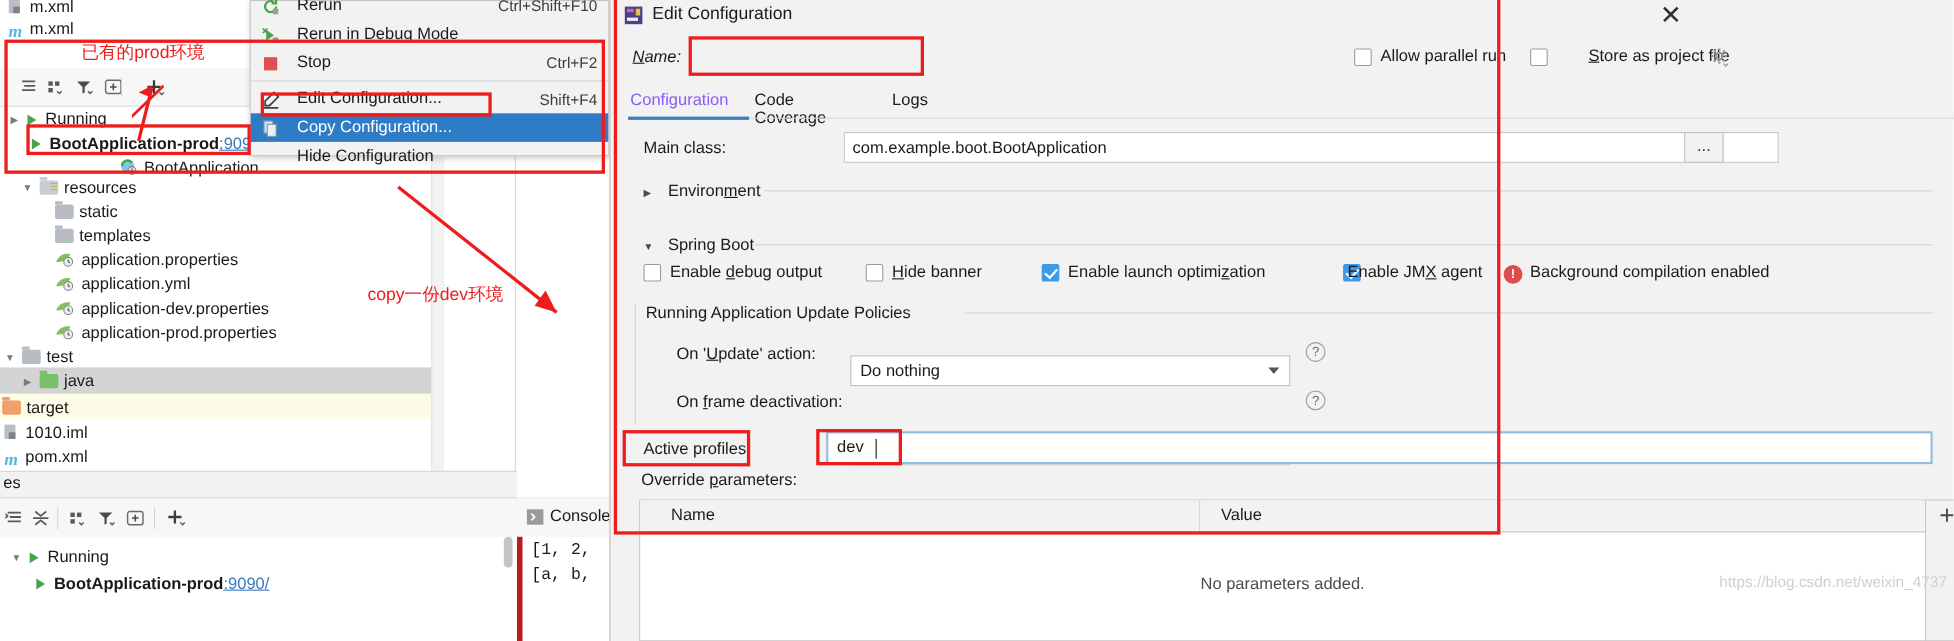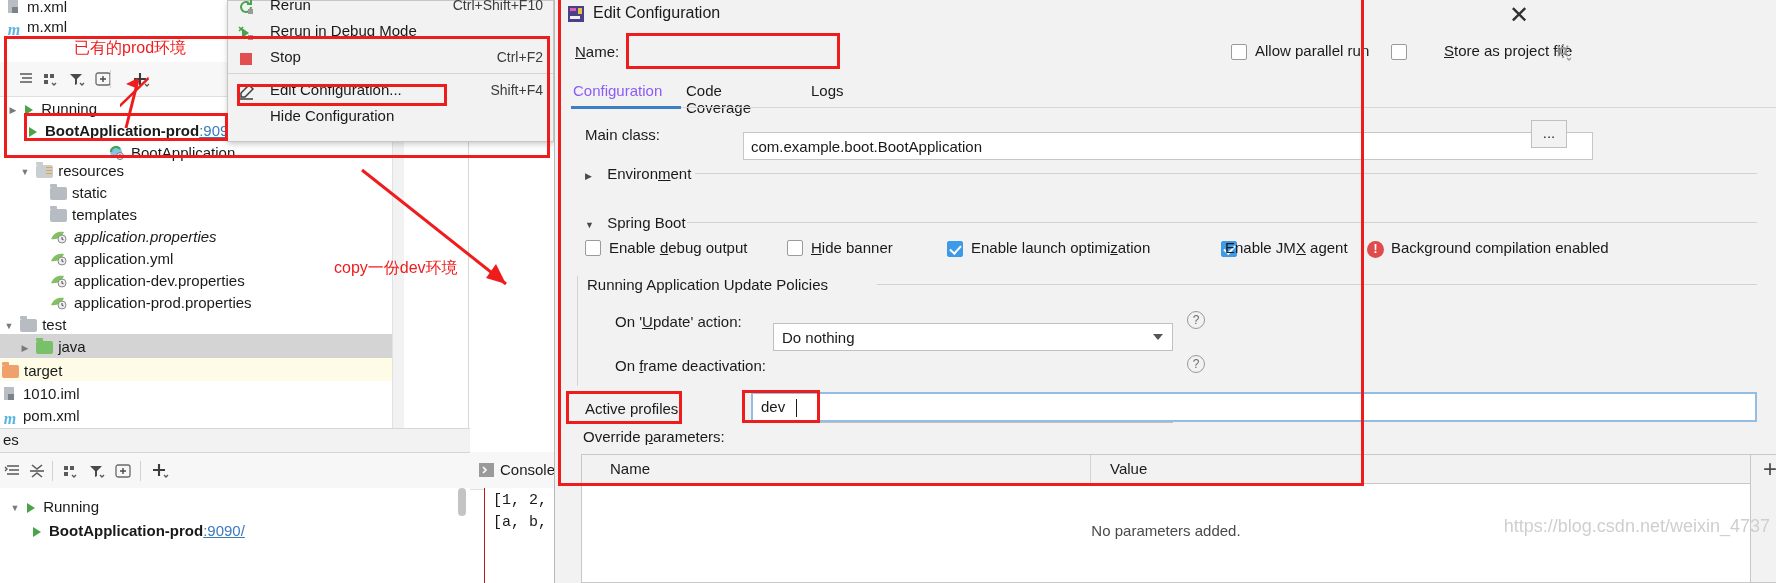--- a/index.html
+++ b/index.html
@@ -89,29 +89,29 @@
   #tbl-divider{position:absolute;left:508px;top:0;width:1px;height:28px;background:#d4d4d4;}
   #tbl-empty{margin-top:38px;text-align:center;font-size:15px;color:#4a4a4a;}
   #tbl-plus{left:1202px;top:455px;width:28px;height:28px;font-size:24px;color:#4a4a4a;line-height:26px;text-align:center;}
   #tbl-right-col{left:1196px;top:454px;width:38px;height:129px;background:#f2f2f2;border:1px solid #c8c8c8;border-left:none;box-sizing:border-box;}
 
   
   #bottom-sep{left:0;top:428px;width:470px;height:24px;background:#f2f2f2;border-top:1px solid #d6d6d6;}
   #bottom-bar{left:0;top:452px;width:554px;height:36px;background:#f7f7f7;border-top:1px solid #d6d6d6;border-bottom:1px solid #e2e2e2;}
   #run-tree{left:0;top:488px;width:470px;height:95px;background:#ffffff;}
   #console-tab{left:470px;top:452px;width:84px;height:36px;background:#f7f7f7;}
-  #console-panel{left:484px;top:488px;width:84px;height:95px;background:#ffffff;border-left:1px solid #b91c1c;padding-left:19px;}
+  #console-panel{left:470px;top:488px;width:84px;height:95px;background:#ffffff;border-left:5px solid #b91c1c;padding-left:19px;}
   .mono{font-family:"Liberation Mono","DejaVu Sans Mono",monospace;font-size:15px;color:#1a1a1a;}
   #run-scroll{left:458px;top:488px;width:8px;height:28px;background:#c4c4c4;border-radius:4px;}
 
   
   .redbox{border:3px solid #ee1c1c;box-sizing:border-box;pointer-events:none;}
   .redtxt{color:#ee1c1c;font-size:16px;white-space:nowrap;}
 
-  #wm{right:6px;bottom:46px;color:#cfcfcf;font-size:18px;}
+  #wm{right:6px;bottom:46px;color:#cfcfcf;font-size:14px;}
 </style>
 </head>
 <body>
 
 <div class="abs" id="ide-bg"></div>
 
 <div class="abs" id="tree-panel">
 
   <div class="tree-row abs" style="left:6px;top:-6px;">
     <span class="iml-ico">
@@ -191,21 +191,21 @@
   <div class="tree-row abs" style="left:18px;top:158px;">
     <span class="tri open"></span>
     <span class="ico fold res"></span><span>resources</span>
   </div>
   <div class="tree-row abs" style="left:50px;top:180px;">
     <span class="ico fold"></span><span>static</span>
   </div>
   <div class="tree-row abs" style="left:50px;top:202px;">
     <span class="ico fold"></span><span>templates</span>
   </div>
-  <div class="tree-row abs" style="left:50px;top:224px;font-style:italic;">
+  <div class="tree-row abs" style="left:50px;top:224px;">
     <span class="leaf-spring">
       <svg width="20" height="15" viewBox="0 0 20 15">
           <path d="M1 9c3-7 9-8 13-7-2 5-7 8-13 7z" fill="#7fc25f"></path>
           <circle cx="12" cy="9" r="4" fill="#eee" stroke="#8a8a8a"></circle>
           <path d="M12 7v2l1.4 1" stroke="#5a5a5a" stroke-width="1.1" fill="none"></path>
         </svg>
     </span><span>application.properties</span>
   </div>
   <div class="tree-row abs" style="left:50px;top:246px;">
     <span class="leaf-spring">
@@ -383,20 +383,30 @@
   <div class="ctx-item">
     <span class="mico">
       <svg width="16" height="16" viewBox="0 0 16 16">
           <path d="M11 1l4 4-8 8H3v-4z" fill="none" stroke="#3c3c3c" stroke-width="1.5"></path>
           <path d="M1 15h14" stroke="#3c3c3c" stroke-width="1.5"></path>
         </svg>
     </span>
     <span class="label">Edit Configuration...</span>
     <span class="accel">Shift+F4</span>
   </div>
+  <div class="ctx-item sel">
+    <span class="mico">
+      <svg width="16" height="16" viewBox="0 0 16 16">
+          <rect x="2" y="1" width="8" height="11" fill="#cfe0ef" stroke="#7a9ab5"></rect>
+          <rect x="5" y="4" width="8" height="11" fill="#e8f1f8" stroke="#7a9ab5"></rect>
+        </svg>
+    </span>
+    <span class="label">Copy Configuration...</span>
+    <span class="accel"></span>
+  </div>
   <div class="ctx-item">
     <span class="label">Hide Configuration</span>
     <span class="accel"></span>
   </div>
 </div>
 
 <div class="abs" id="dialog">
 
   <div class="abs" id="dlg-title-bar">
     <span class="abs" id="dlg-ico">
@@ -405,21 +415,21 @@
           <rect x="3" y="3" width="6" height="3" fill="#e060a8"></rect>
           <rect x="3" y="11" width="10" height="3" fill="#f0f0f0"></rect>
           <path d="M11 3h4v6h-4z" fill="#e8c23a"></path>
         </svg>
     </span>
     <span class="abs" id="dlg-title">Edit Configuration</span>
     <span class="abs" id="dlg-close">✕</span>
   </div>
 
   
-  <span class="abs lbl" style="left:20px;top:43px;">
+  <span class="abs lbl" style="left:20px;top:43px;font-style:italic;">
     <span class="u">N</span><span>ame:</span>
   </span>
 
   <span class="abs cbx" style="left:676px;top:44px;"></span>
   <span class="abs lbl" style="left:700px;top:42px;"><span>Allow parallel run</span></span>
 
   <span class="abs cbx" style="left:836px;top:44px;"></span>
   <span class="abs lbl" style="left:889px;top:42px;"><span class="u">S</span><span>tore as project file</span></span>
   <span class="abs" style="left:1000px;top:43px;">
     <svg width="18" height="18" viewBox="0 0 18 18">
@@ -433,21 +443,21 @@
   <div class="abs" style="left:18px;top:82px;">
     <span class="lbl abs" style="left:0;top:0;color:#8b5cf6;">Configuration</span>
     <span class="lbl abs" style="left:113px;top:0;">Code Coverage</span>
     <span class="lbl abs" style="left:238px;top:0;">Logs</span>
     <span class="abs" style="left:-2px;top:24px;width:110px;height:3px;background:#3d7fc1;"></span>
     <span class="abs" style="left:108px;top:25px;width:1100px;height:1px;background:#d7d7d7;"></span>
   </div>
 
   
   <span class="abs lbl" style="left:30px;top:126px;">Main class:</span>
-  <div class="abs tfield" style="left:188px;top:120px;width:850px;border-color:#c6c6c6;margin-top:12px;">
+  <div class="abs tfield" style="left:212px;top:120px;width:850px;border-color:#c6c6c6;">
     <span>com.example.boot.BootApplication</span>
   </div>
   <div class="abs" style="left:976px;top:120px;width:36px;height:28px;background:#f2f2f2;border:1px solid #c0c0c0;box-sizing:border-box;text-align:center;line-height:24px;font-size:15px;color:#2a2a2a;">
     <span>...</span>
   </div>
 
   
   <div class="abs" style="left:30px;top:165px;">
     <span class="tri-sec">▶</span>
     <span class="lbl" style="margin-left:6px;">Environ<span class="u">m</span>ent</span>

